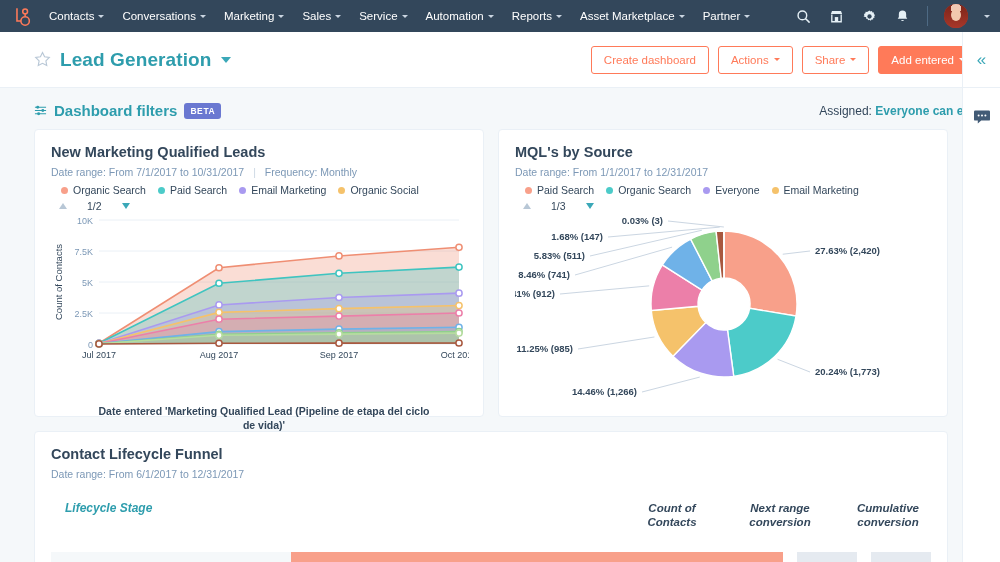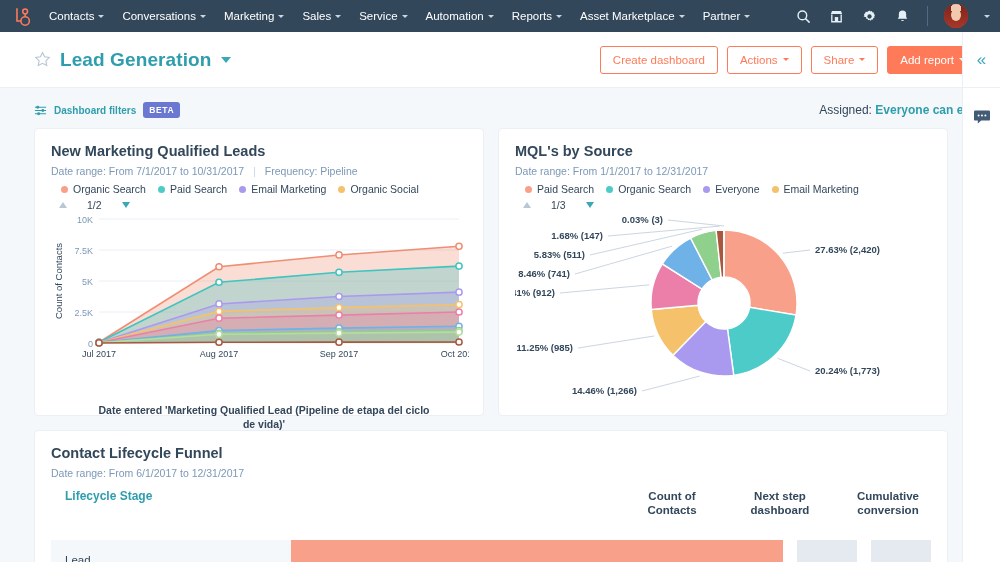--- a/index.html
+++ b/index.html
@@ -60,21 +60,21 @@
   }
   .btn.primary { background: #ff7a59; color: #fff; border-color: #ff7a59; }
   .btn .cd { width:0;height:0;border-left:3.2px solid transparent;border-right:3.2px solid transparent;border-top:3.8px solid #ff7a59; }
   .btn.primary .cd { border-top-color: #fff; }
 
   
   .filterbar {
     display: flex; align-items: center; padding: 14px 22px 10px 34px;
   }
   .filters-left { display: flex; align-items: center; gap: 7px; cursor: pointer; }
-  .filters-label { color: #2e9dad; font-size: 10px; font-weight: bold; }
+  .filters-label { color: #2e9dad; font-size: 15px; font-weight: bold; }
   .beta {
     background: #6a78d1; color: #fff; font-size: 8.5px; font-weight: bold;
     padding: 3px 6px; border-radius: 3px; letter-spacing: .6px;
   }
   .filters-right { margin-left: auto; font-size: 12px; color: #33475b; }
   .filters-right b { color: #2e9dad; font-weight: bold; }
 
   
   .grid { padding: 0 22px 0 34px; }
   .row { display: flex; gap: 14px; }
@@ -92,21 +92,21 @@
   .tri-up { width:0;height:0;border-left:4px solid transparent;border-right:4px solid transparent;border-bottom:6px solid #b8c7d6; cursor:pointer; }
   .tri-dn { width:0;height:0;border-left:4px solid transparent;border-right:4px solid transparent;border-top:6px solid #3ba8b8; cursor:pointer; }
 
   .chart-wrap { position: relative; }
   .axis-caption {
     text-align: center; font-size: 10.5px; font-weight: bold; color: #33475b;
     line-height: 1.35; padding: 2px 30px 0 40px; margin-top: 26px;
   }
 
   
-  .funnel-head { display: flex; align-items: flex-start; margin-top: 10px; }
+  .funnel-head { display: flex; align-items: flex-start; margin-top: 21px; font-style: italic; }
   .funnel-stage { font-size: 12px; font-weight: bold; color: #2e9dad; padding-left: 14px; }
   .funnel-cols { margin-left: auto; display: flex; gap: 22px; text-align: center; }
   .fcol { font-size: 11.5px; font-weight: bold; color: #33475b; line-height: 1.25; width: 86px; }
   .funnel-row { display: flex; align-items: stretch; margin-top: 22px; height: 40px; }
   .fr-label { width: 240px; background: #f5f8fa; display: flex; align-items: center; padding-left: 14px; font-size: 11.5px; color: #33475b; }
   .fr-bar { flex: 1; background: #f8a08a; color: #fff; font-size: 11.5px; display: flex; align-items: flex-end; padding: 0 0 2px 14px; }
   .fr-conv { width: 60px; margin-left: 14px; background: #e5eaf0; clip-path: polygon(0 0, 100% 0, 100% 80%, 50% 62%, 0 80%); display:flex; align-items:flex-end; justify-content:center; font-size:11px; color:#33475b; padding-bottom:2px; }
 
   
   .rail {
@@ -217,21 +217,21 @@
     </div>
     <div class="btn">
       <span>Actions</span>
       <i class="cd"></i>
     </div>
     <div class="btn">
       <span>Share</span>
       <i class="cd"></i>
     </div>
     <div class="btn primary">
-      <span>Add report</span>
+      <span>Add entered</span>
       <i class="cd"></i>
     </div>
   </div>
 </div>
 
 <div class="filterbar">
   <div class="filters-left">
     <svg width="13" height="13" viewBox="0 0 14 14">
       <path d="M1 3.5 H13 M1 7 H13 M1 10.5 H13" stroke="#2e9dad" stroke-width="1.2"></path>
       <circle cx="4" cy="3.5" r="1.6" fill="#2e9dad"></circle>
@@ -248,21 +248,21 @@
 </div>
 
 <div class="grid">
   <div class="row">
 
     <div class="card" style="width:450px;height:288px;">
       <div class="card-title">New Marketing Qualified Leads</div>
       <div class="card-sub">
         <span>Date range: From 7/1/2017 to 10/31/2017</span>
         <span class="sep">|</span>
-        <span>Frequency: Pipeline</span>
+        <span>Frequency: Monthly</span>
       </div>
       <div class="legend">
         <div class="leg">
           <span class="dot" style="background:#f8a08a"></span>
           <span>Organic Search</span>
         </div>
         <div class="leg">
           <span class="dot" style="background:#4ccbc9"></span>
           <span>Paid Search</span>
         </div>
@@ -423,21 +423,21 @@
   <div class="row" style="margin-top:14px;">
     <div class="card" style="width:914px;height:180px;overflow:hidden;">
       <div class="card-title">Contact Lifecycle Funnel</div>
       <div class="card-sub">
         <span>Date range: From 6/1/2017 to 12/31/2017</span>
       </div>
       <div class="funnel-head">
         <div class="funnel-stage">Lifecycle Stage</div>
         <div class="funnel-cols">
           <div class="fcol">Count of Contacts</div>
-          <div class="fcol">Next step dashboard</div>
+          <div class="fcol">Next range conversion</div>
           <div class="fcol">Cumulative conversion</div>
         </div>
       </div>
       <div class="funnel-row">
         <div class="fr-label">Lead</div>
         <div class="fr-bar">
           
         </div>
         <div class="fr-conv"></div>
         <div class="fr-conv"></div>

